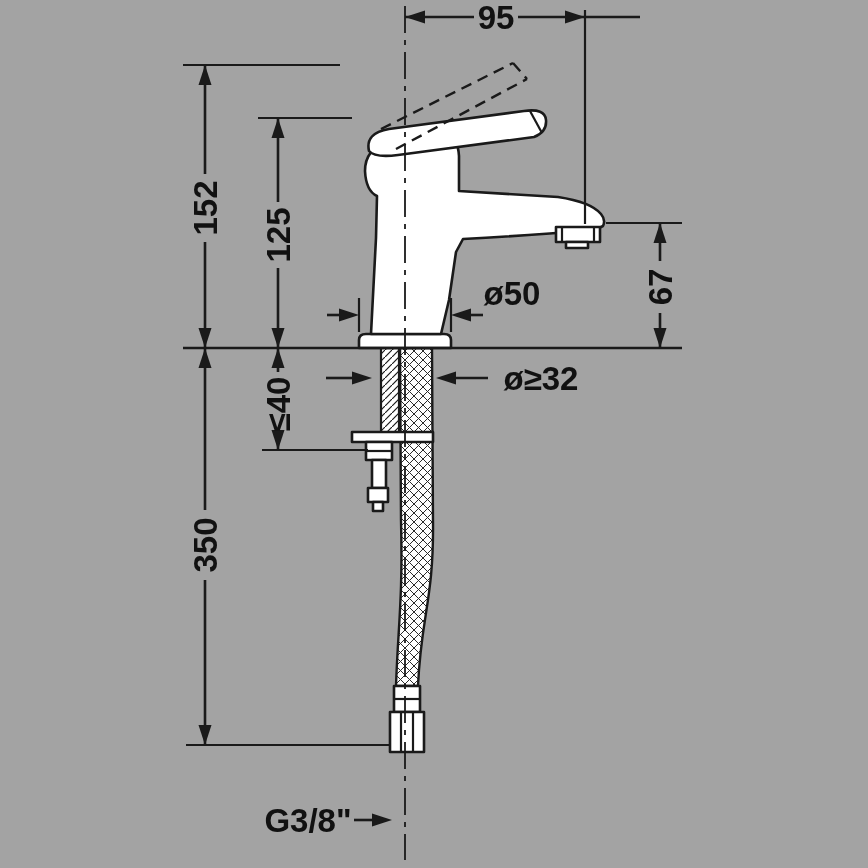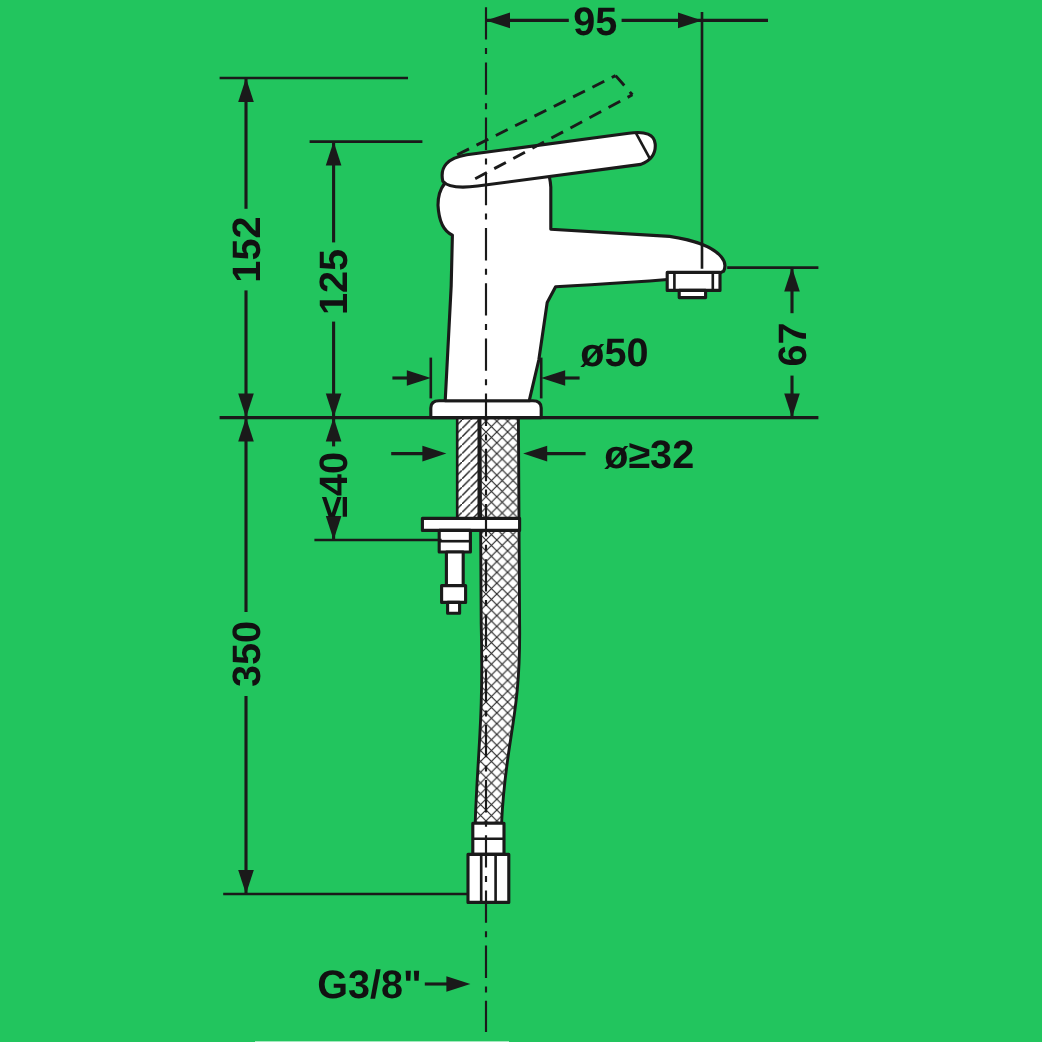--- a/index.html
+++ b/index.html
@@ -1,16 +1,16 @@
 <!DOCTYPE html>
 <html><head>
 <meta charset="utf-8">
 <style>
   html,body{margin:0;padding:0;background:#ffffff;}
-  .canvas{position:relative;width:868px;height:868px;background:#22c55e;overflow:hidden;}
+  .canvas{position:relative;width:868px;height:868px;background:#a3a3a3;overflow:hidden;}
   svg{display:block;}
   
   .ol{stroke:#1a1a1a;stroke-width:2.6;fill:#ffffff;stroke-linejoin:round;}
   .oln{stroke:#1a1a1a;stroke-width:2.2;fill:none;stroke-linejoin:round;}
   
   .dl{stroke:#1a1a1a;stroke-width:2.6;fill:none;}
   .el{stroke:#1a1a1a;stroke-width:2.2;fill:none;}
   
   .ar{fill:#1a1a1a;stroke:none;}
   

